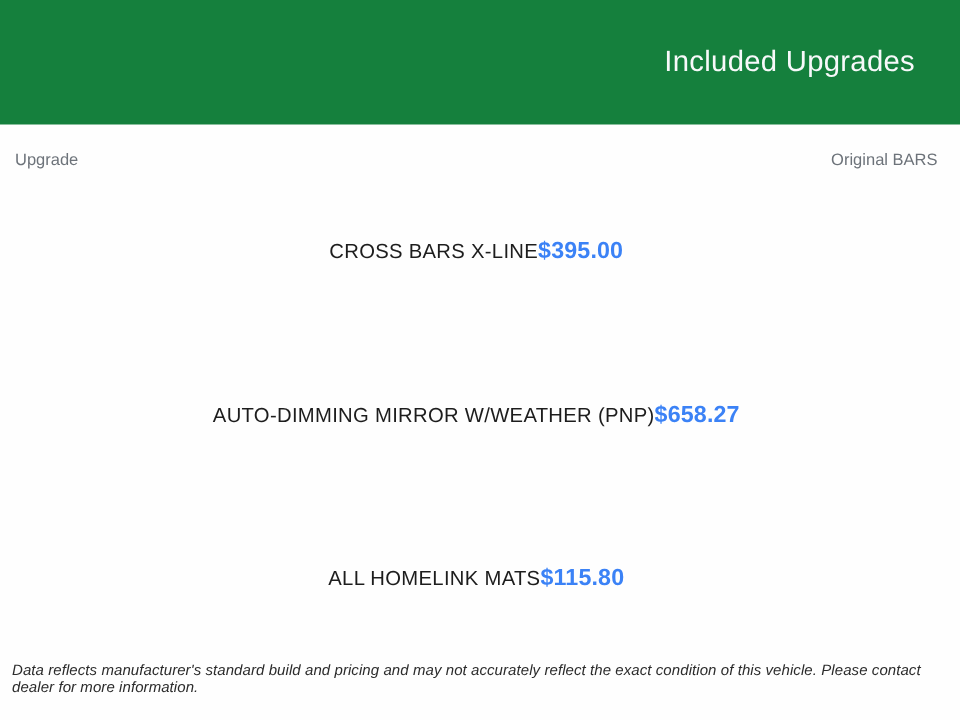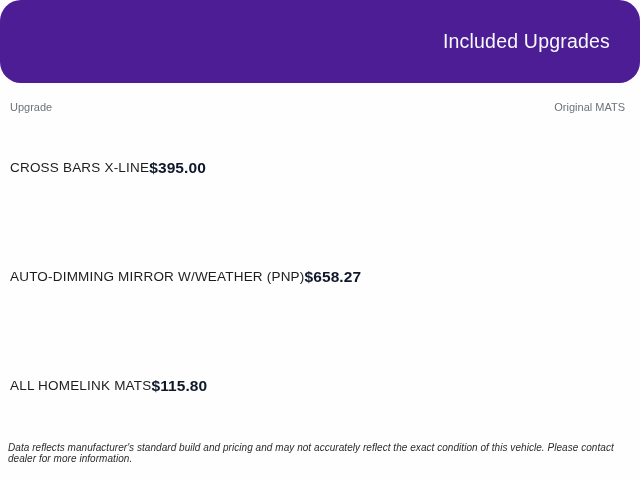--- a/index.html
+++ b/index.html
@@ -13,26 +13,25 @@
   .page {
     width: 640px;
     height: 480px;
     display: flex;
     flex-direction: column;
     background: #fefefe;
   }
   .header {
     height: 83px;
     flex: 0 0 83px;
-    background: #4c1d95;
+    background: #15803d;
     display: flex;
     align-items: center;
     justify-content: flex-end;
     padding-right: 30px;
-    border-radius: 21px;
   }
   .header-title {
     color: #f7f9fa;
     font-size: 19.5px;
     font-weight: 400;
     letter-spacing: 0.2px;
   }
   .col-headers {
     display: flex;
     justify-content: space-between;
@@ -41,33 +40,33 @@
     font-size: 11px;
     color: #6d737a;
     height: 30px;
     flex: 0 0 30px;
   }
   .rows { flex: 0 0 327px; }
   .row {
     height: 109px;
     display: flex;
     align-items: center;
-    justify-content: flex-start;
+    justify-content: center;
     padding: 0 15px 0 10px;
     background: #fefefe;
   }
   .row-name {
     font-size: 13.5px;
     color: #1d1d1d;
     letter-spacing: 0.2px;
   }
   .row-price {
     font-size: 15.5px;
     font-weight: 700;
-    color: #0f172a;
+    color: #3b82f6;
     letter-spacing: 0.1px;
   }
   .disclaimer {
     padding: 2px 15px 0 8px;
     font-size: 10px;
     font-style: italic;
     color: #2b2b2b;
     letter-spacing: 0.05px;
   }
 </style>
@@ -75,21 +74,21 @@
 <body>
 
 <div class="page">
 
   <div class="header">
     <span class="header-title">Included Upgrades</span>
   </div>
 
   <div class="col-headers">
     <span>Upgrade</span>
-    <span>Original MATS</span>
+    <span>Original BARS</span>
   </div>
 
   <div class="rows">
     <div class="row">
       <span class="row-name">CROSS BARS X-LINE</span>
       <span class="row-price">$395.00</span>
     </div>
     <div class="row">
       <span class="row-name">AUTO-DIMMING MIRROR W/WEATHER (PNP)</span>
       <span class="row-price">$658.27</span>

